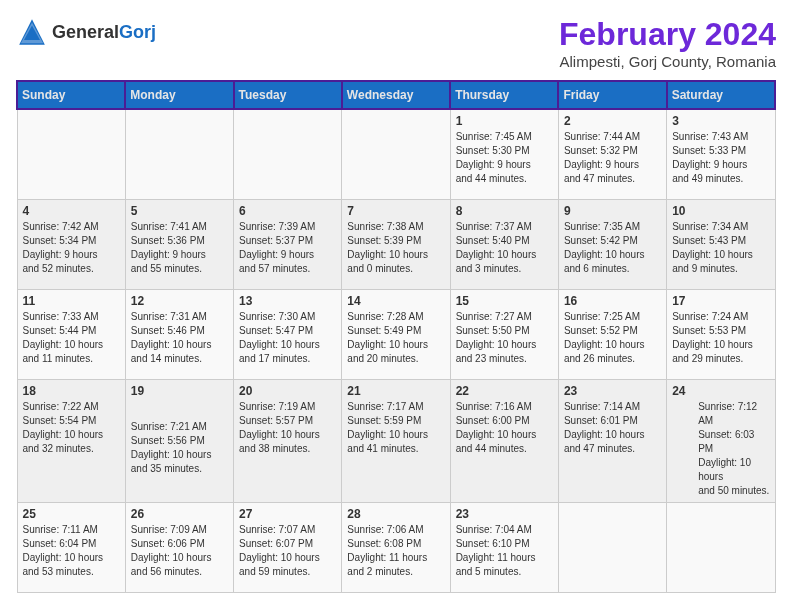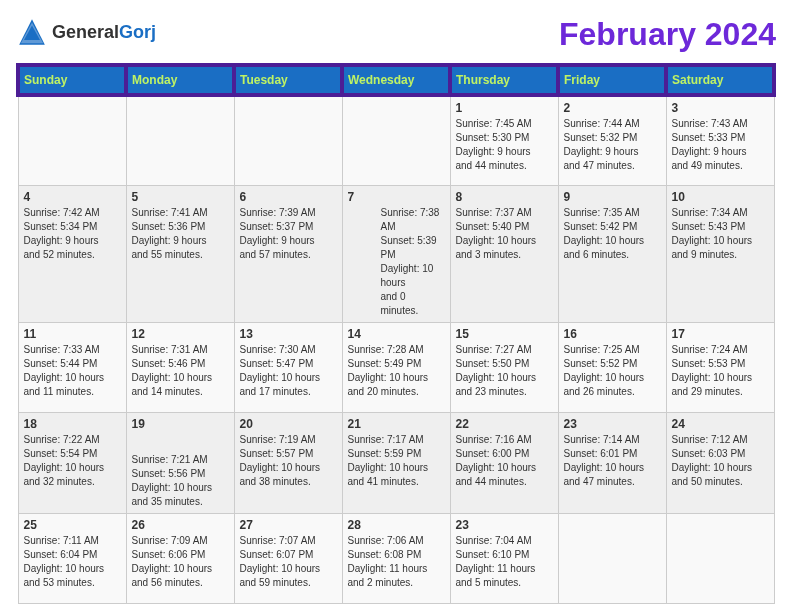--- a/index.html
+++ b/index.html
@@ -47,25 +47,25 @@
       font-size: 15px;
       color: #444;
     }
     table {
       width: 100%;
       border-collapse: collapse;
       table-layout: fixed;
     }
     thead tr th {
       background: #1a6ec4;
-      color: #bef264;
+      color: #e5e5e5;
       font-size: 12px;
       font-weight: bold;
       padding: 6px 4px;
-      border: 4px solid #4c1d95;
+      border: 2px solid #4c1d95;
       text-align: left;
     }
     tbody tr td {
       border: 1px solid #ccc;
       vertical-align: top;
       padding: 4px 5px;
       font-size: 10.5px;
       color: #333;
       min-height: 80px;
       height: 90px;
@@ -100,20 +100,21 @@
       <polygon points="20,4 36,36 4,36" fill="#1a6ec4"></polygon>
       <polygon points="20,8 34,34 6,34" fill="white" opacity="0.3"></polygon>
       <polygon points="20,12 30,30 10,30" fill="#1a6ec4"></polygon>
     </svg>
     <div>
       <span class="logo-text-general">General</span><span class="logo-text-blue">Gorj</span>
     </div>
   </div>
   <div class="title-block">
     <div class="month-year">February 2024</div>
+    <div class="location">Alimpesti, Gorj County, Romania</div>
   </div>
 </div>
 
 <table>
   <thead>
     <tr>
       <th>Sunday</th>
       <th>Monday</th>
       <th>Tuesday</th>
       <th>Wednesday</th>
@@ -167,21 +168,21 @@
         </td>
         <td>
           <span class="day-number">6</span>
           <div class="day-info" style="white-space: pre-line;">Sunrise: 7:39 AM
 Sunset: 5:37 PM
 Daylight: 9 hours
 and 57 minutes.</div>
         </td>
         <td>
           <span class="day-number">7</span>
-          <div class="day-info" style="white-space: pre-line; margin-left: 33px;">Sunrise: 7:38 AM
+          <div class="day-info" style="white-space: pre-line;">Sunrise: 7:38 AM
 Sunset: 5:39 PM
 Daylight: 10 hours
 and 0 minutes.</div>
         </td>
         <td>
           <span class="day-number">8</span>
           <div class="day-info" style="white-space: pre-line;">Sunrise: 7:37 AM
 Sunset: 5:40 PM
 Daylight: 10 hours
 and 3 minutes.</div>
@@ -290,21 +291,21 @@
         </td>
         <td>
           <span class="day-number">23</span>
           <div class="day-info" style="white-space: pre-line;">Sunrise: 7:14 AM
 Sunset: 6:01 PM
 Daylight: 10 hours
 and 47 minutes.</div>
         </td>
         <td>
           <span class="day-number">24</span>
-          <div class="day-info" style="white-space: pre-line;">Sunrise: 7:12 AM
+          <div class="day-info" style="white-space: pre-line; margin-left: 26px;">Sunrise: 7:12 AM
 Sunset: 6:03 PM
 Daylight: 10 hours
 and 50 minutes.</div>
         </td>
       </tr>
       <tr>
         <td>
           <span class="day-number">25</span>
           <div class="day-info" style="white-space: pre-line;">Sunrise: 7:11 AM
 Sunset: 6:04 PM

